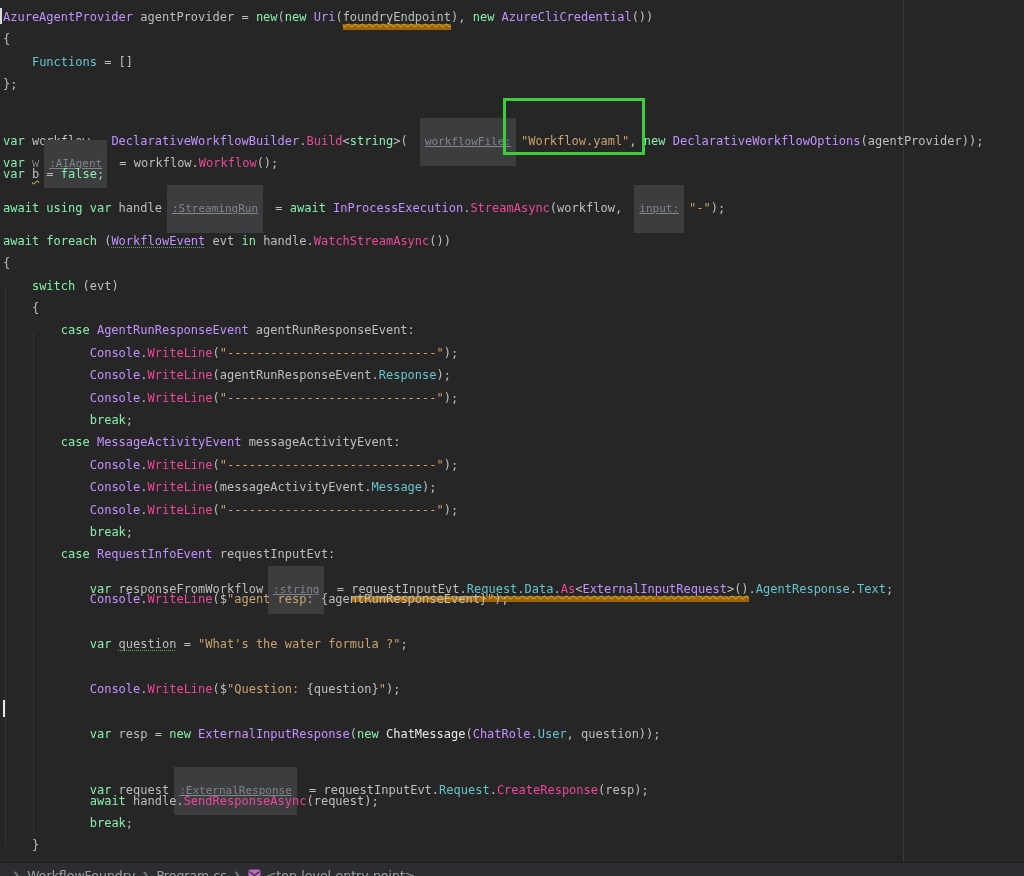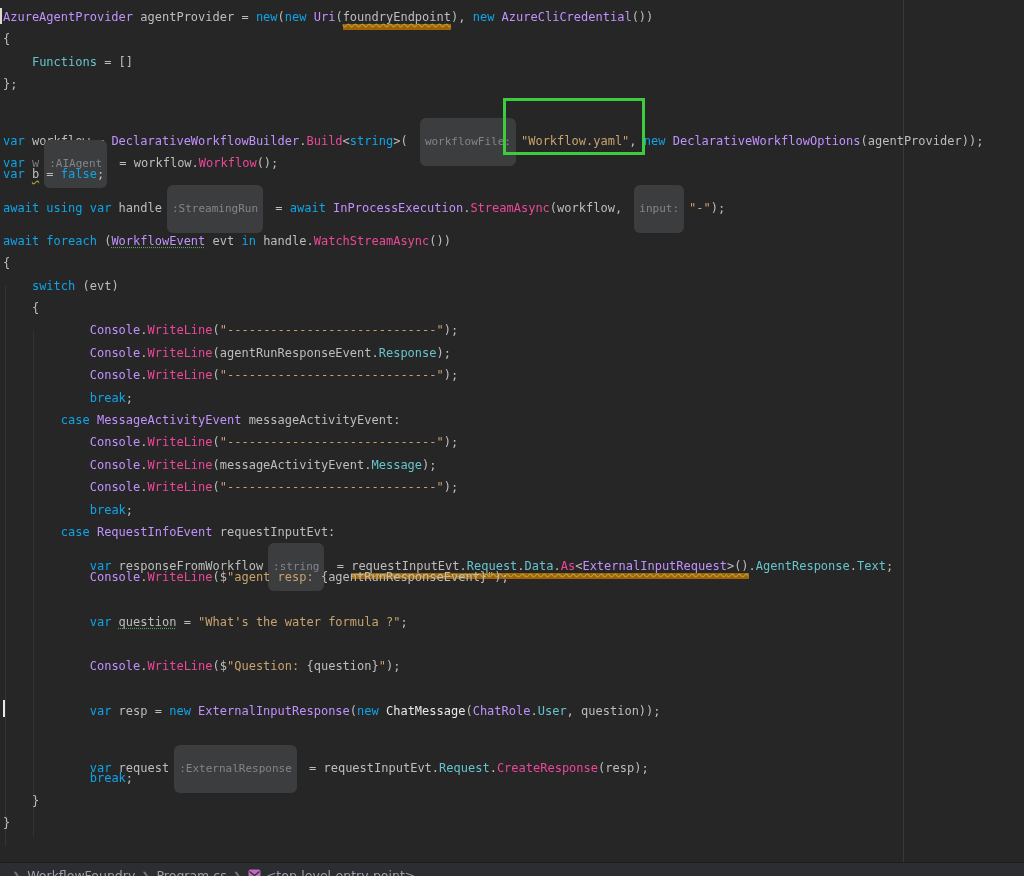--- a/index.html
+++ b/index.html
@@ -1,30 +1,30 @@
 <!DOCTYPE html>
 <html><head>
 <meta charset="utf-8">
 <style>
   html,body{margin:0;padding:0;}
   body{width:1024px;height:876px;overflow:hidden;background:#262626;position:relative;
        font-family:"DejaVu Sans Mono",monospace;}
   .editor{position:absolute;left:0;top:0;width:1024px;height:862px;overflow:hidden;}
   #code{position:absolute;left:3px;top:6px;right:0;}
   .line{height:22.4px;line-height:22.4px;font-size:12px;white-space:pre;}
-  .k{color:#0ea5e9}
+  .k{color:#86efac}
   .t{color:#C191FF}
   .m{color:#ec4899}
   .p{color:#66C3CC}
   .s{color:#C9A26D}
   .d{color:#BDBDBD}
   .g{color:#7F7F7F}
   .w{color:#E8E8E8;font-weight:normal}
-  .chip{background:#3B3D3F;color:#82868C;border-radius:6px;padding:17px 5px;margin:0 5px;
-        font-size:11px;line-height:14px;display:inline-block;vertical-align:baseline;}
+  .chip{background:#3B3D3F;color:#82868C;border-radius:0;padding:17px 5px;margin:0 5px;
+        font-size:11px;line-height:14px;display:inline-block;vertical-align:baseline;text-decoration:underline;}
   .warn{text-decoration-line:underline;text-decoration-style:wavy;
         text-decoration-color:#B3A23A;text-underline-offset:2px;}
   .ul{border-bottom:6px solid #a16207;}
   .typo{text-decoration-line:underline;text-decoration-style:dotted;
         text-decoration-color:#55A555;text-underline-offset:2px;text-align:right;}
   .margin-guide{position:absolute;left:903px;top:0;width:1px;height:862px;background:#383838;}
   .indent-guide{position:absolute;width:1px;background:#333333;}
   .caret{position:absolute;width:2px;height:17px;background:#E8E8E8;}
   .caret2{position:absolute;left:0;top:8px;width:2px;height:16px;background:#DADADA;}
   .annotation{position:absolute;border:3px solid #3ECB3E;box-sizing:border-box;}
@@ -49,40 +49,42 @@
       <div class="line"></div>
       <div class="line"><span class="k">var </span><span class="d">workflow = </span><span class="t">DeclarativeWorkflowBuilder</span><span class="d">.</span><span class="m">Build</span><span class="d">&lt;</span><span class="k">string</span><span class="d">&gt;( </span><span class="chip">workflowFile:</span><span class="s">"Workflow.yaml"</span><span class="d">, </span><span class="k">new </span><span class="t">DeclarativeWorkflowOptions</span><span class="d">(agentProvider));</span></div>
       <div class="line"><span class="k">var </span><span class="g">w</span><span class="chip">:AIAgent</span><span class="d"> = workflow.</span><span class="m">Workflow</span><span class="d">();</span></div>
       <div class="line"><span class="k">var </span><span class="d warn">b</span><span class="d"> = </span><span class="k">false</span><span class="d">;</span></div>
       <div class="line"><span class="k">await using var </span><span class="d">handle</span><span class="chip">:StreamingRun</span><span class="d"> = </span><span class="k">await </span><span class="t">InProcessExecution</span><span class="d">.</span><span class="m">StreamAsync</span><span class="d">(workflow, </span><span class="chip">input:</span><span class="s">"-"</span><span class="d">);</span></div>
       <div class="line"></div>
       <div class="line"><span class="k">await foreach </span><span class="d">(</span><span class="t typo">WorkflowEvent</span><span class="d"> evt </span><span class="k">in </span><span class="d">handle.</span><span class="m">WatchStreamAsync</span><span class="d">())</span></div>
       <div class="line"><span class="d">{</span></div>
       <div class="line"><span class="d">    </span><span class="k">switch </span><span class="d">(evt)</span></div>
       <div class="line"><span class="d">    {</span></div>
+      <div class="line"><span class="d">        </span><span class="k">case </span><span class="t">AgentRunResponseEvent</span><span class="d"> agentRunResponseEvent:</span></div>
       <div class="line"><span class="d">            </span><span class="t">Console</span><span class="d">.</span><span class="m">WriteLine</span><span class="d">(</span><span class="s">"-----------------------------"</span><span class="d">);</span></div>
       <div class="line"><span class="d">            </span><span class="t">Console</span><span class="d">.</span><span class="m">WriteLine</span><span class="d">(agentRunResponseEvent.</span><span class="p">Response</span><span class="d">);</span></div>
       <div class="line"><span class="d">            </span><span class="t">Console</span><span class="d">.</span><span class="m">WriteLine</span><span class="d">(</span><span class="s">"-----------------------------"</span><span class="d">);</span></div>
       <div class="line"><span class="d">            </span><span class="k">break</span><span class="d">;</span></div>
       <div class="line"><span class="d">        </span><span class="k">case </span><span class="t">MessageActivityEvent</span><span class="d"> messageActivityEvent:</span></div>
       <div class="line"><span class="d">            </span><span class="t">Console</span><span class="d">.</span><span class="m">WriteLine</span><span class="d">(</span><span class="s">"-----------------------------"</span><span class="d">);</span></div>
       <div class="line"><span class="d">            </span><span class="t">Console</span><span class="d">.</span><span class="m">WriteLine</span><span class="d">(messageActivityEvent.</span><span class="p">Message</span><span class="d">);</span></div>
       <div class="line"><span class="d">            </span><span class="t">Console</span><span class="d">.</span><span class="m">WriteLine</span><span class="d">(</span><span class="s">"-----------------------------"</span><span class="d">);</span></div>
       <div class="line"><span class="d">            </span><span class="k">break</span><span class="d">;</span></div>
       <div class="line"><span class="d">        </span><span class="k">case </span><span class="t">RequestInfoEvent</span><span class="d"> requestInputEvt:</span></div>
       <div class="line"><span class="d">            </span><span class="k">var </span><span class="d">responseFromWorkflow</span><span class="chip">:string</span><span class="d"> = </span><span class="d ul warn">requestInputEvt</span><span class="d ul warn">.</span><span class="p ul warn">Request</span><span class="d ul warn">.</span><span class="p ul warn">Data</span><span class="d ul warn">.</span><span class="m ul warn">As</span><span class="d ul warn">&lt;</span><span class="t ul warn">ExternalInputRequest</span><span class="d ul warn">&gt;()</span><span class="d">.</span><span class="p">AgentResponse</span><span class="d">.</span><span class="p">Text</span><span class="d">;</span></div>
       <div class="line"><span class="d">            </span><span class="t">Console</span><span class="d">.</span><span class="m">WriteLine</span><span class="d">($</span><span class="s">"agent resp: </span><span class="d">{agentRunResponseEvent}</span><span class="s">"</span><span class="d">);</span></div>
       <div class="line"></div>
       <div class="line"><span class="d">            </span><span class="k">var </span><span class="d typo">question</span><span class="d"> = </span><span class="s">"What's the water formula ?"</span><span class="d">;</span></div>
       <div class="line"></div>
       <div class="line"><span class="d">            </span><span class="t">Console</span><span class="d">.</span><span class="m">WriteLine</span><span class="d">($</span><span class="s">"Question: </span><span class="d">{question}</span><span class="s">"</span><span class="d">);</span></div>
       <div class="line"></div>
       <div class="line"><span class="d">            </span><span class="k">var </span><span class="d">resp = </span><span class="k">new </span><span class="t">ExternalInputResponse</span><span class="d">(</span><span class="k">new </span><span class="w">ChatMessage</span><span class="d">(</span><span class="t">ChatRole</span><span class="d">.</span><span class="p">User</span><span class="d">, question));</span></div>
       <div class="line"></div>
       <div class="line"><span class="d">            </span><span class="k">var </span><span class="d">request</span><span class="chip">:ExternalResponse</span><span class="d"> = requestInputEvt.</span><span class="p">Request</span><span class="d">.</span><span class="m">CreateResponse</span><span class="d">(resp);</span></div>
+      <div class="line"><span class="d">            </span><span class="k">await </span><span class="d">handle.</span><span class="m">SendResponseAsync</span><span class="d">(request);</span></div>
       <div class="line"><span class="d">            </span><span class="k">break</span><span class="d">;</span></div>
       <div class="line"><span class="d">    }</span></div>
       <div class="line"><span class="d">}</span></div>
     </div>
   <div class="margin-guide"></div>
   <div class="caret" id="caret" style="top: 700.4px; left: 3px;"></div>
   <div class="caret2"></div>
   <div class="annotation" id="annotation" style="left: 503px; top: 98px; width: 142px; height: 57px; border-color: rgb(62, 203, 62);"></div>
 </div>
 

